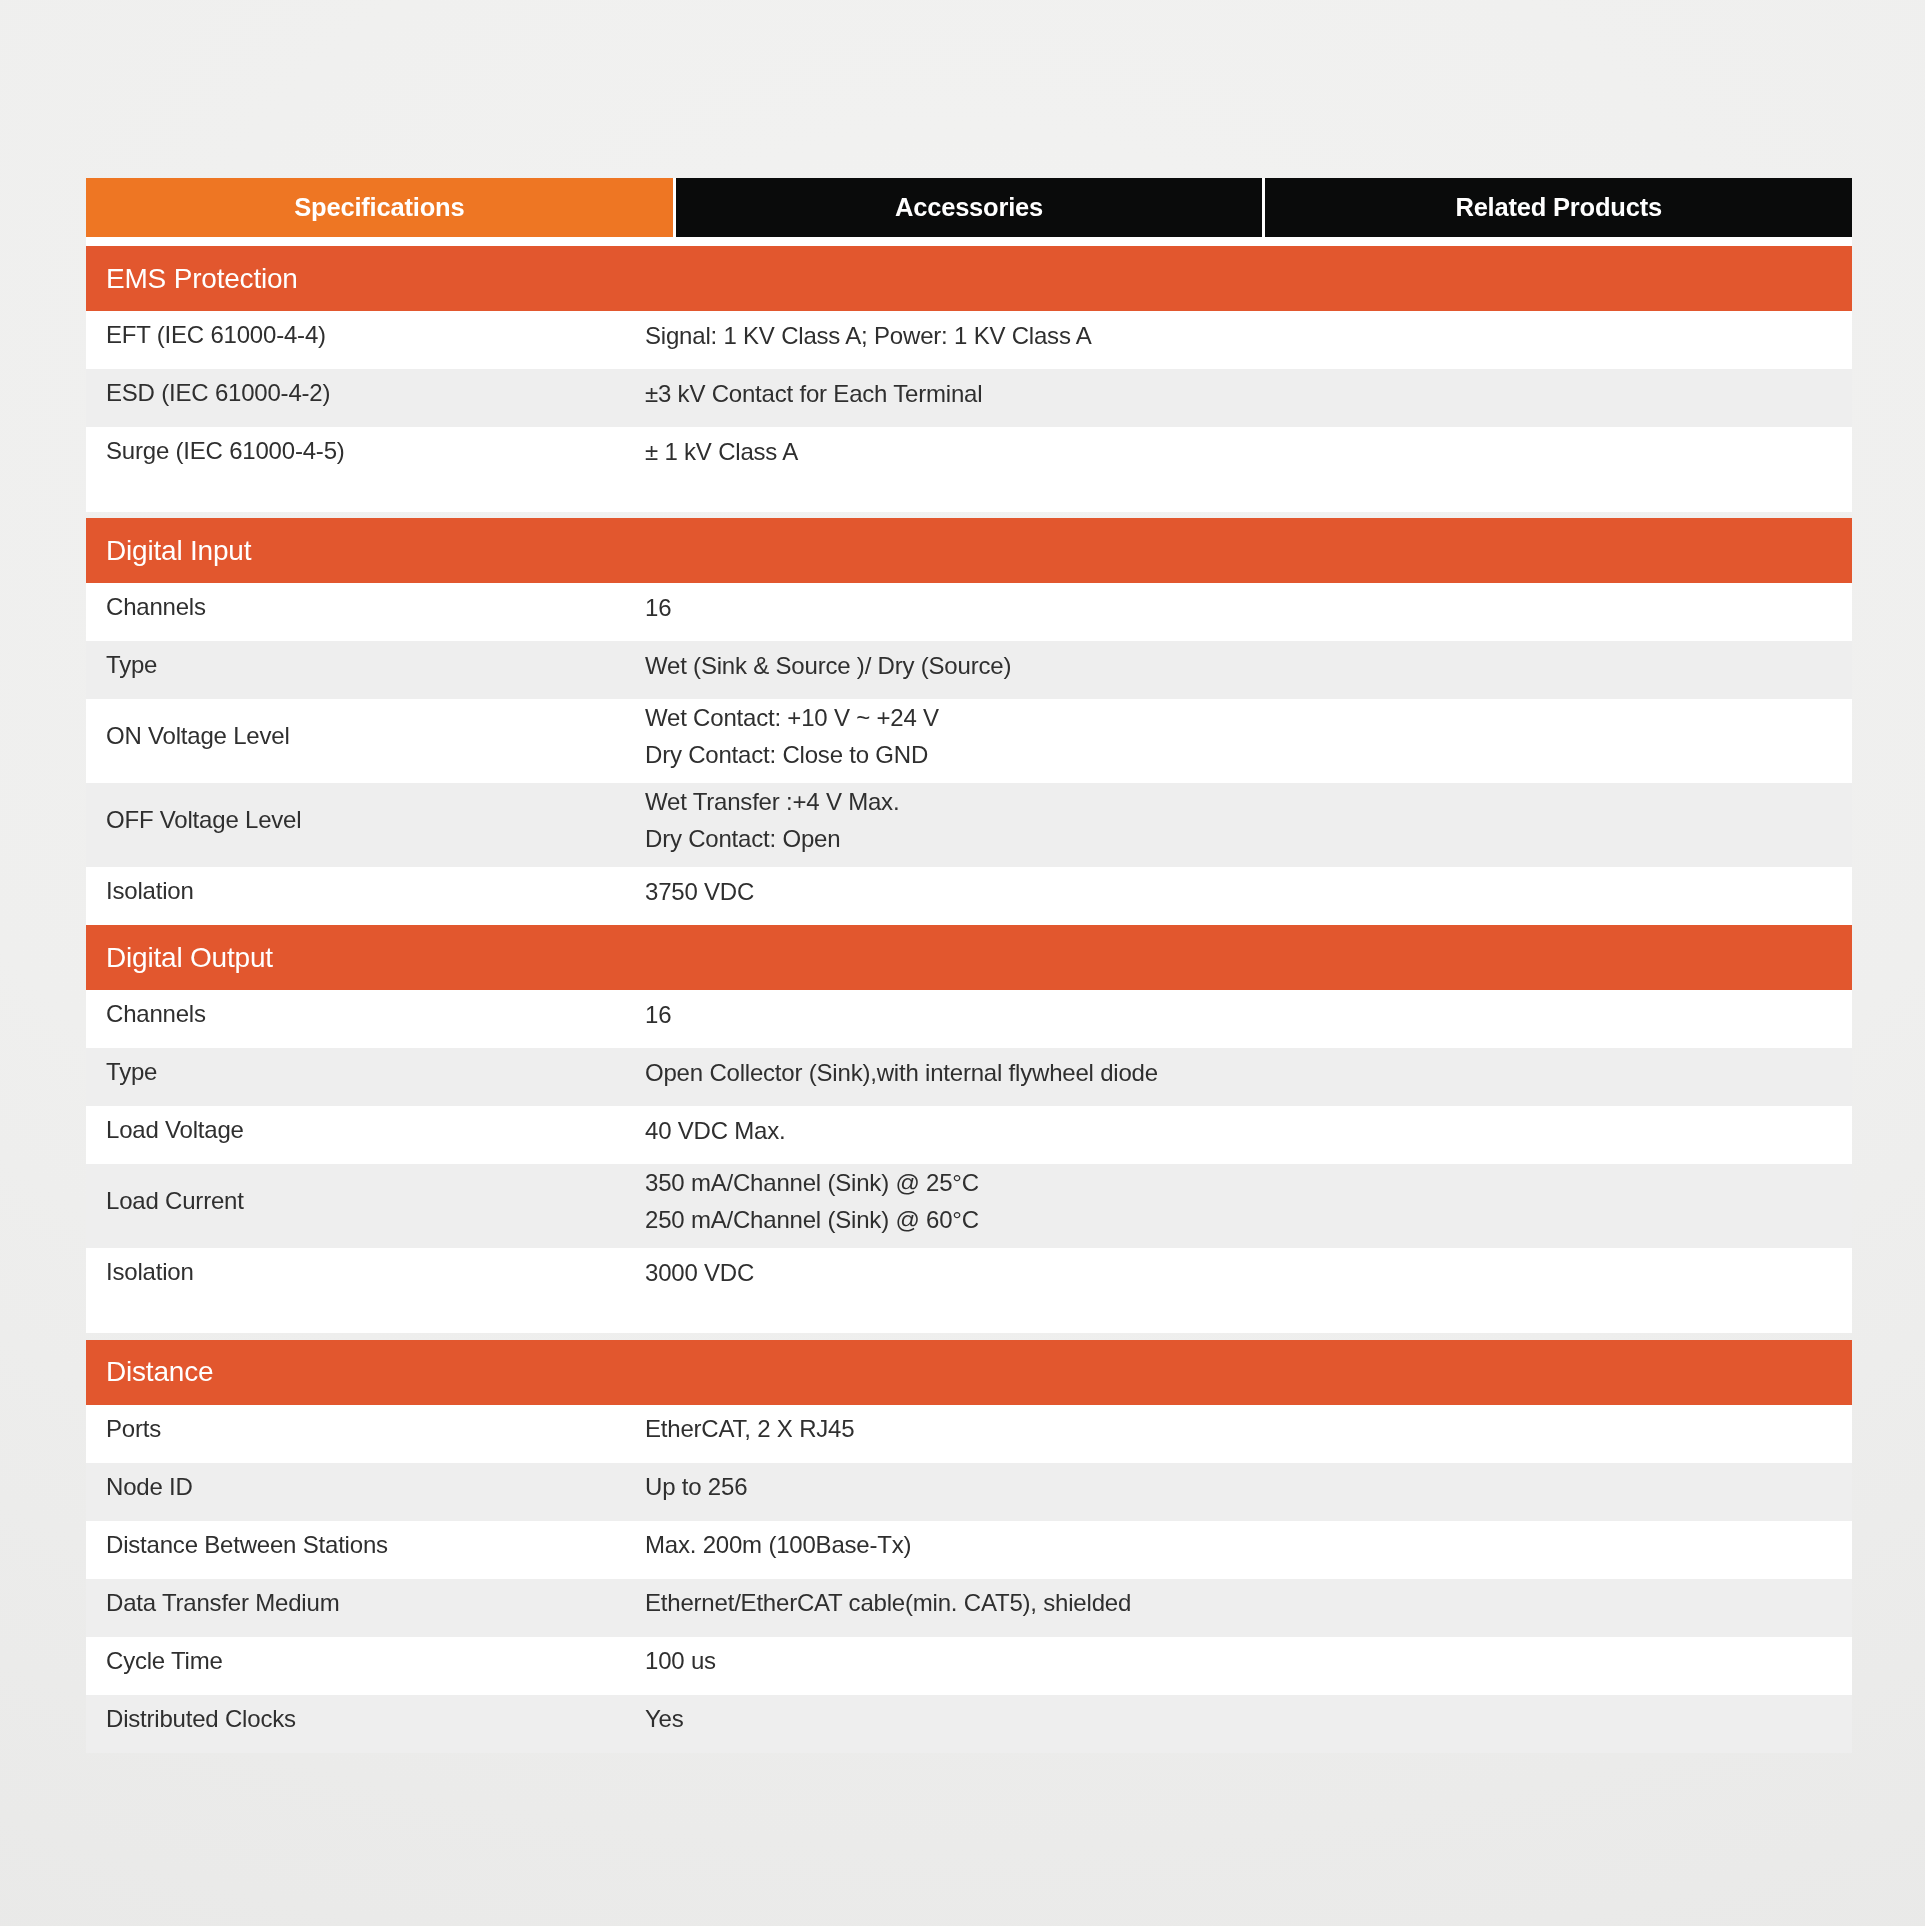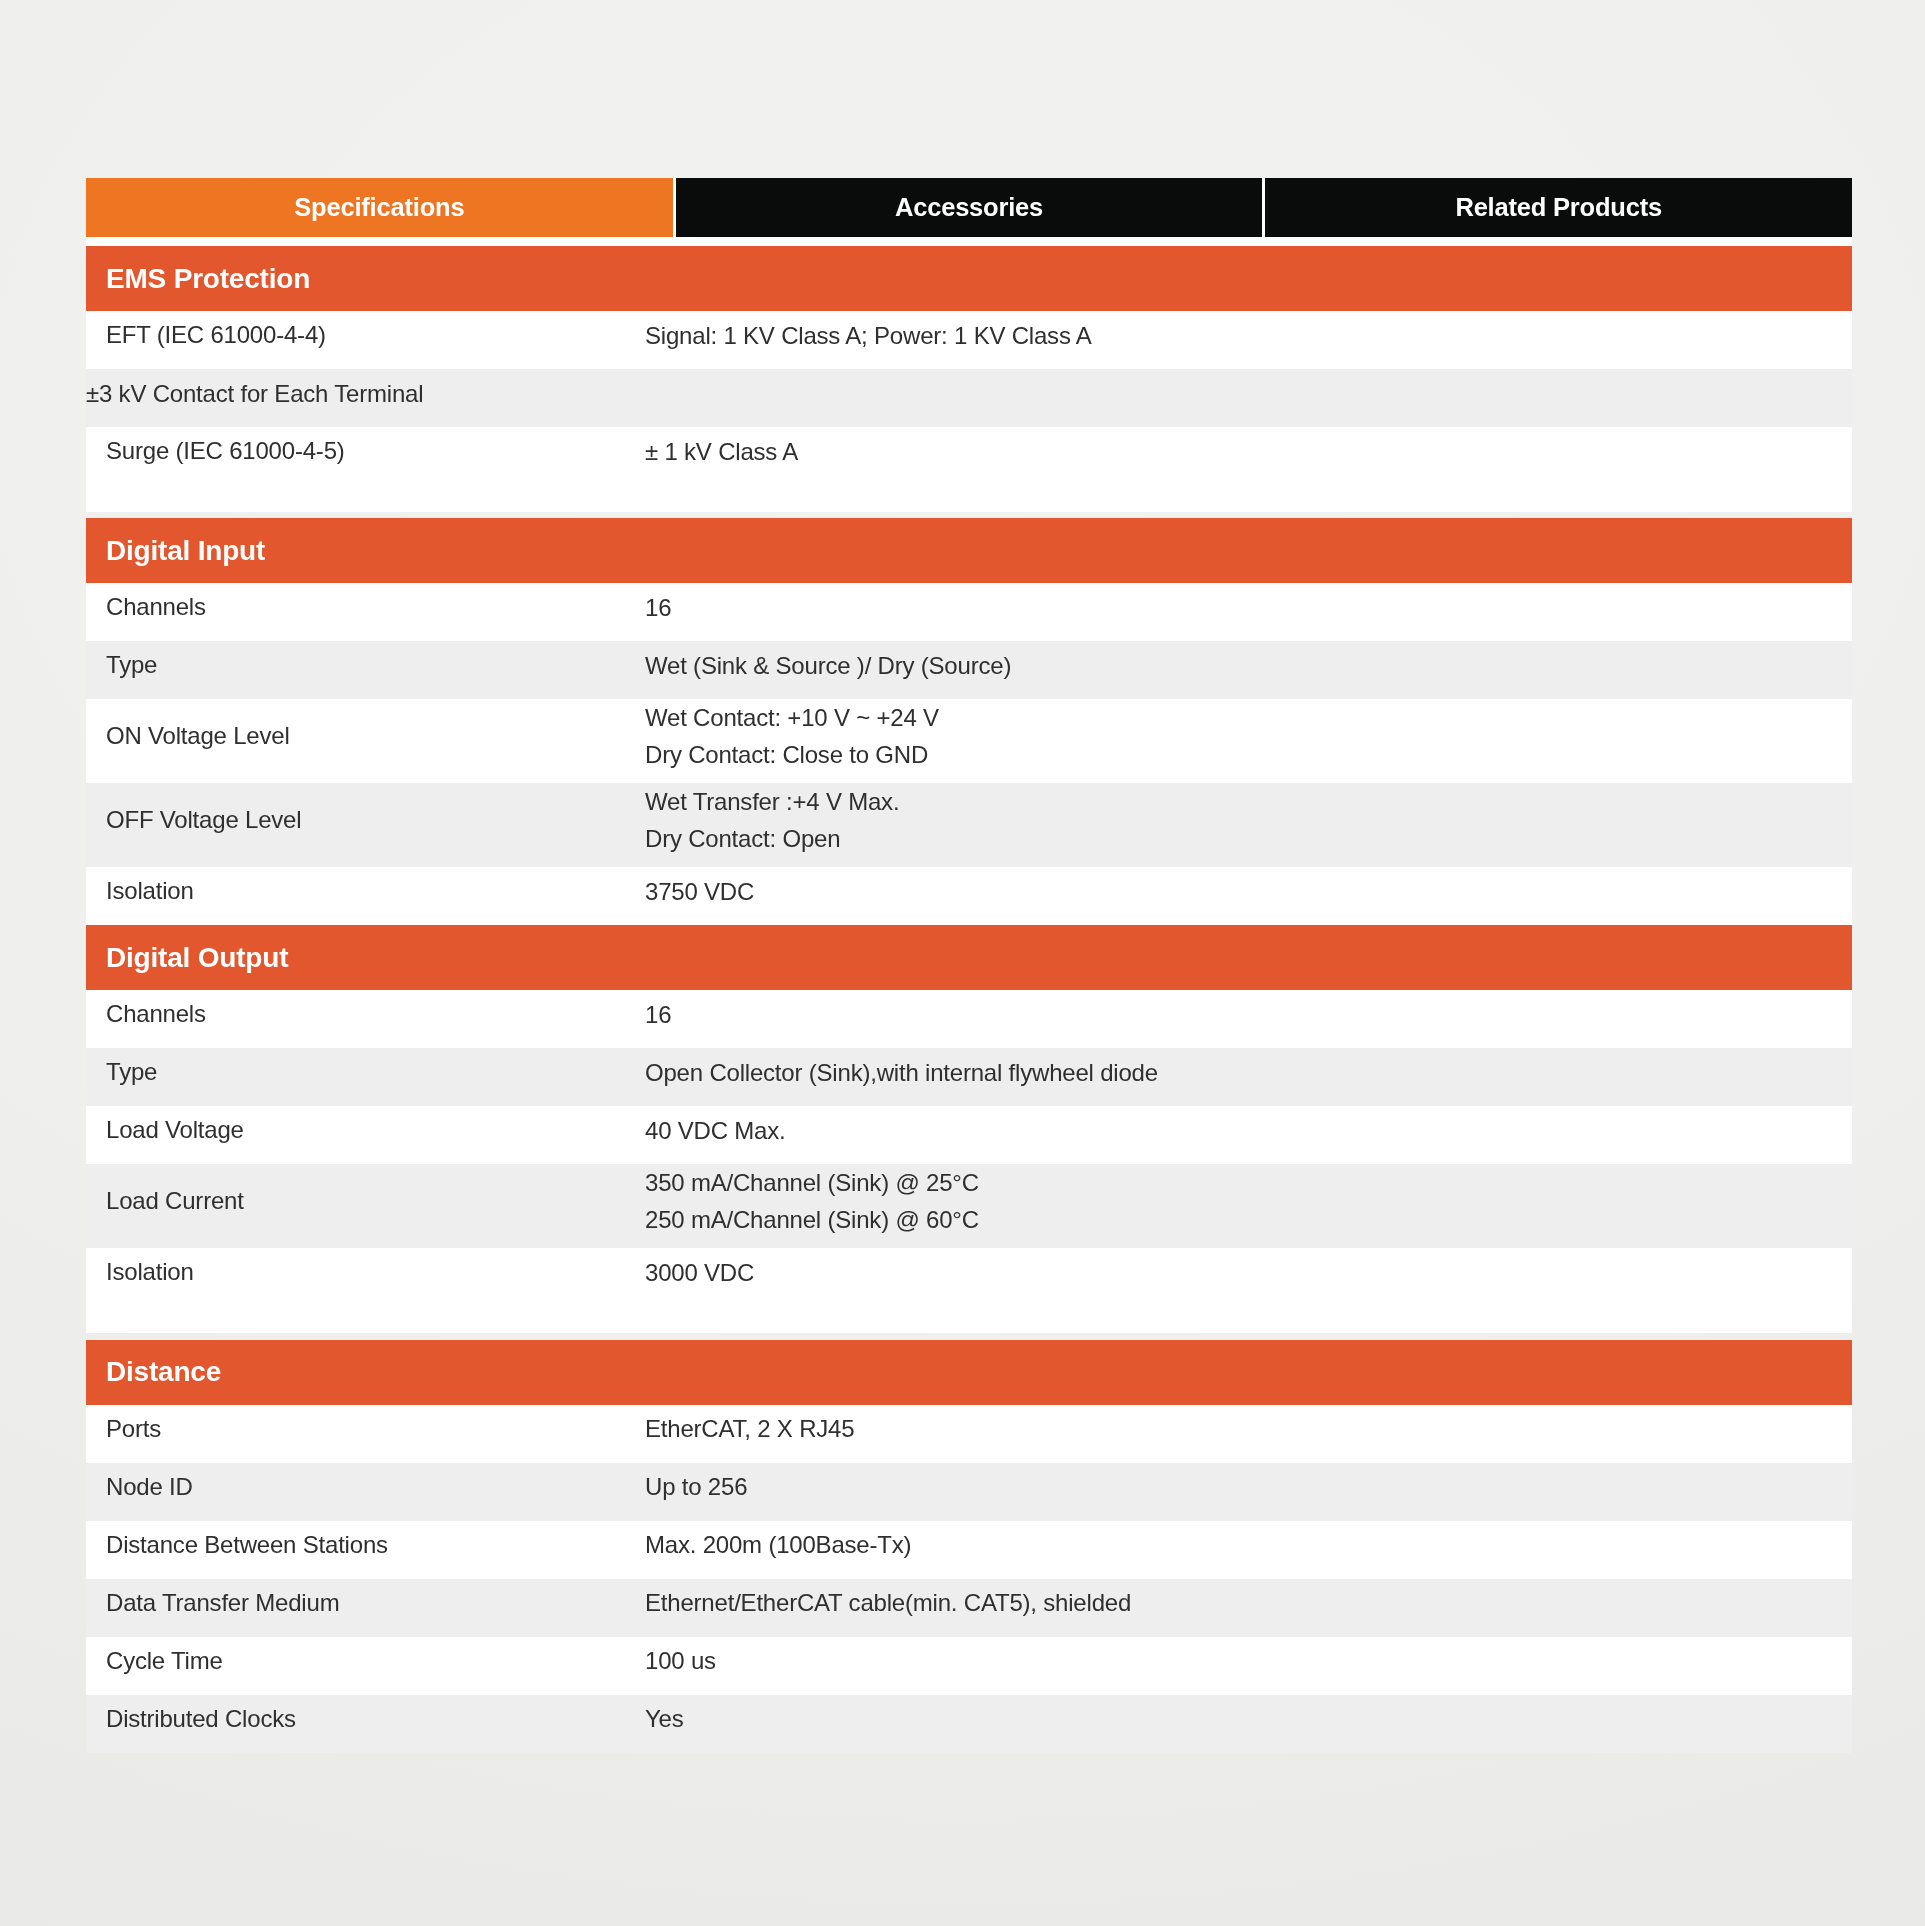--- a/index.html
+++ b/index.html
@@ -25,21 +25,21 @@
     font-size:25.5px;font-weight:bold;color:#ffffff;letter-spacing:-0.2px;
     background:#0a0b0b;cursor:pointer;user-select:none;
   }
   .tab.active{background:#ee7623;}
   
   .section{background:#ffffff;}
   .section.gap-after{margin-bottom:6.4px;}
   .sec-header{
     height:65px;background:#e2572e;color:#ffffff;
     display:flex;align-items:center;padding-left:20px;
-    font-size:28px;font-weight:bold;letter-spacing:-0.2px;
+    font-size:28px;font-weight:normal;letter-spacing:-0.2px;
   }
   .row{display:flex;min-height:58px;}
   .row.plain{background:#ffffff;}
   .row.stripe{background:#eeeeee;}
   .cell{
     display:flex;flex-direction:column;justify-content:center;
     padding-bottom:10px;box-sizing:border-box;
     font-size:24px;color:#2f2f2f;letter-spacing:-0.2px;
   }
   .cell .vline{display:block;line-height:37px;}
@@ -60,20 +60,21 @@
     <div id="sections">
         <div class="section gap-after">
           <div class="sec-header">EMS Protection</div>
           <div class="row plain">
             <div class="cell label-cell">EFT (IEC 61000-4-4)</div>
             <div class="cell value-cell">
               <span class="vline">Signal: 1 KV Class A; Power: 1 KV Class A</span>
             </div>
           </div>
           <div class="row stripe">
+            <div class="cell label-cell">ESD (IEC 61000-4-2)</div>
             <div class="cell value-cell">
               <span class="vline">±3 kV Contact for Each Terminal</span>
             </div>
           </div>
           <div class="row plain">
             <div class="cell label-cell">Surge (IEC 61000-4-5)</div>
             <div class="cell value-cell">
               <span class="vline">± 1 kV Class A</span>
             </div>
           </div>

